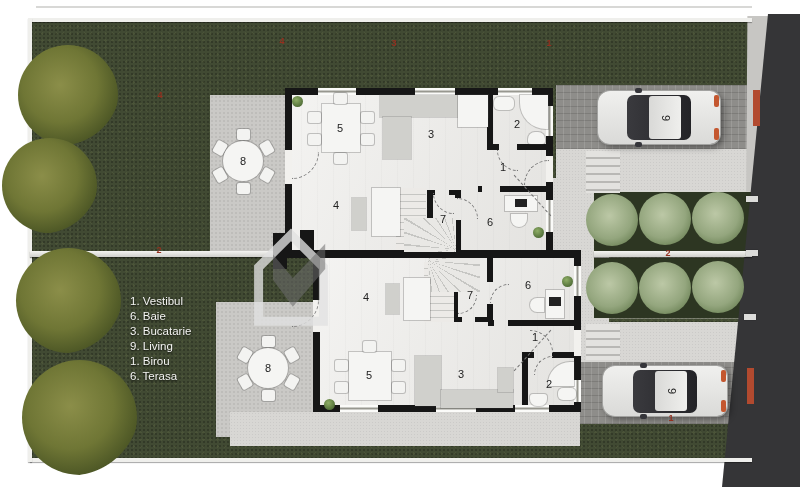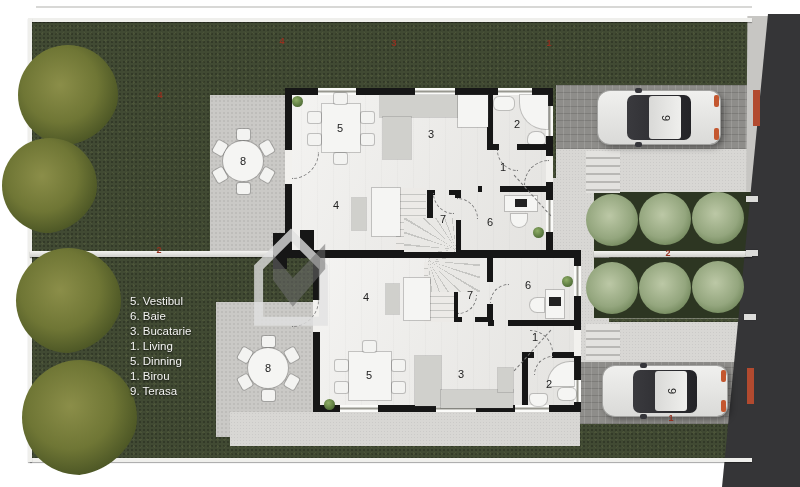--- a/index.html
+++ b/index.html
@@ -293,22 +293,21 @@
   <div class="red" style="left:671px;top:418px">1</div>
 
   <div class="wm-logo" style="left:246px;top:222px;width:90px;height:112px">
     <svg width="90" height="112" viewBox="0 0 100 120">
       <path d="M14,48 L50,12 L86,48 L86,108 L14,108 Z" fill="none" stroke="rgba(225,225,225,0.78)" stroke-width="10"></path>
       <polygon points="30,34 52,60 88,22 88,50 52,92 30,62" fill="rgba(110,110,110,0.55)"></polygon>
     </svg>
   </div>
 
   <div class="legend" style="left:130px;top:294px;width:120px">
-    <div>5. Vestibul</div>
+    <div>1. Vestibul</div>
     <div>6. Baie</div>
     <div>3. Bucatarie</div>
-    <div>1. Living</div>
-    <div>5. Dinning</div>
+    <div>9. Living</div>
     <div>1. Birou</div>
-    <div>9. Terasa</div>
+    <div>6. Terasa</div>
   </div>
 
 </div>
 
 </body></html>

